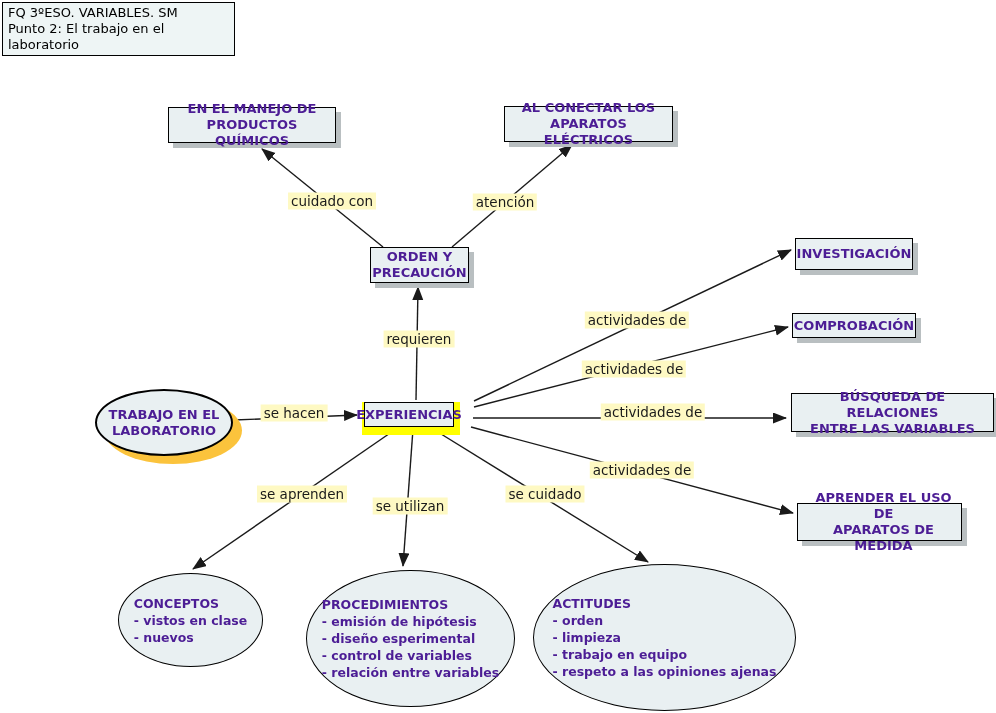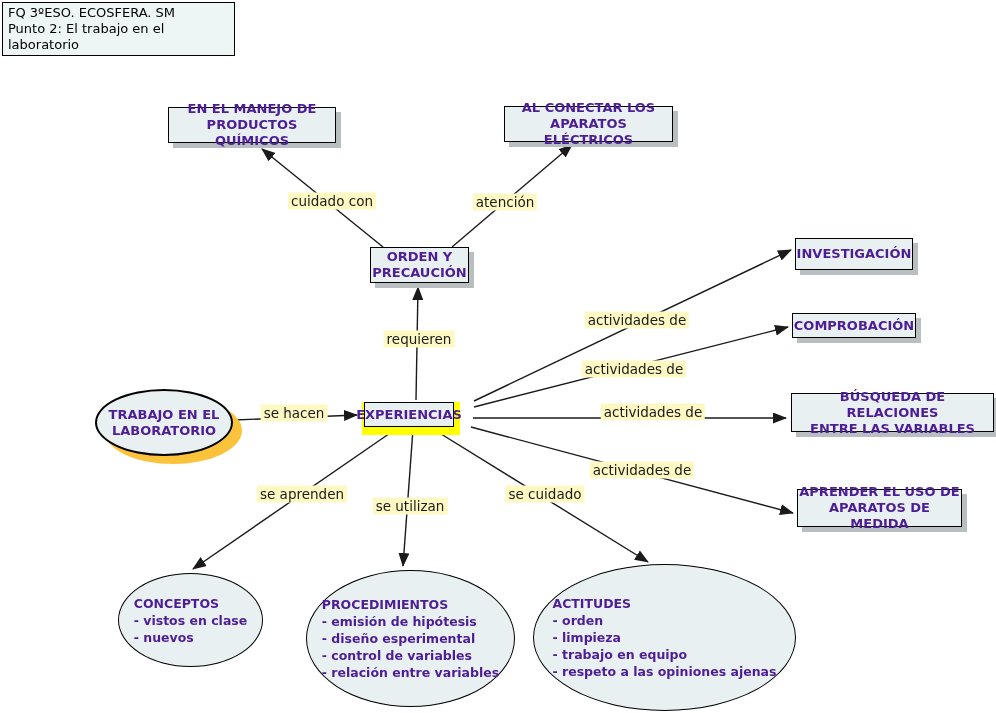--- a/index.html
+++ b/index.html
@@ -107,21 +107,21 @@
     <line class="link" x1="474" y1="401" x2="791" y2="250" marker-end="url(#arrow)"></line>
     <line class="link" x1="474" y1="407" x2="788" y2="327" marker-end="url(#arrow)"></line>
     <line class="link" x1="473" y1="418" x2="786" y2="418" marker-end="url(#arrow)"></line>
     <line class="link" x1="471" y1="427" x2="793" y2="513" marker-end="url(#arrow)"></line>
     <line class="link" x1="396" y1="429" x2="193" y2="569" marker-end="url(#arrow)"></line>
     <line class="link" x1="413" y1="429" x2="403" y2="566" marker-end="url(#arrow)"></line>
     <line class="link" x1="433" y1="429" x2="648" y2="562" marker-end="url(#arrow)"></line>
   </svg>
 
   <div id="header-box">
-    <div>FQ 3ºESO. ECOSFERA. SM</div>
+    <div>FQ 3ºESO. VARIABLES. SM</div>
     <div>Punto 2: El trabajo en el laboratorio</div>
   </div>
 
   <div class="link-label" style="left:332px; top:201px;">cuidado con</div>
   <div class="link-label" style="left:505px; top:202px;">atención</div>
   <div class="link-label" style="left:419px; top:339px;">requieren</div>
   <div class="link-label" style="left:294px; top:413px;">se hacen</div>
   <div class="link-label" style="left:637px; top:320px;">actividades de</div>
   <div class="link-label" style="left:634px; top:369px;">actividades de</div>
   <div class="link-label" style="left:653px; top:412px;">actividades de</div>
@@ -155,21 +155,21 @@
 
   <div class="node box" style="left:792px; top:313px; width:124px; height:25px;">
     <span class="node-text">COMPROBACIÓN</span>
   </div>
 
   <div class="node box" style="left:791px; top:393px; width:203px; height:39px;">
     <span class="node-text">BÚSQUEDA DE RELACIONES
 ENTRE LAS VARIABLES</span>
   </div>
 
-  <div class="node box" style="left:797px; top:489px; width:165px; height:38px;">
+  <div class="node box" style="left:797px; top:503px; width:165px; height:38px;padding-left:8px;">
     <span class="node-text">APRENDER EL USO DE
 APARATOS DE MEDIDA</span>
   </div>
 
   <div class="node ellipse main" style="left:95px; top:389px; width:138px; height:67px;">
     <span class="node-text">TRABAJO EN EL
 LABORATORIO</span>
   </div>
 
   <div class="node ellipse" style="left:118px; top:573px; width:145px; height:94px;">

